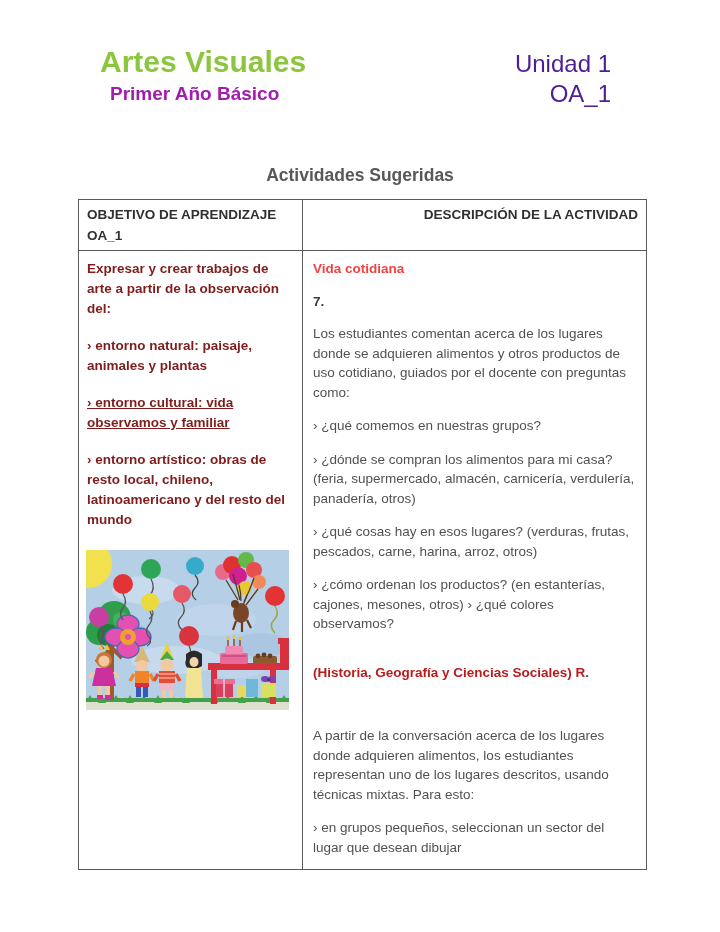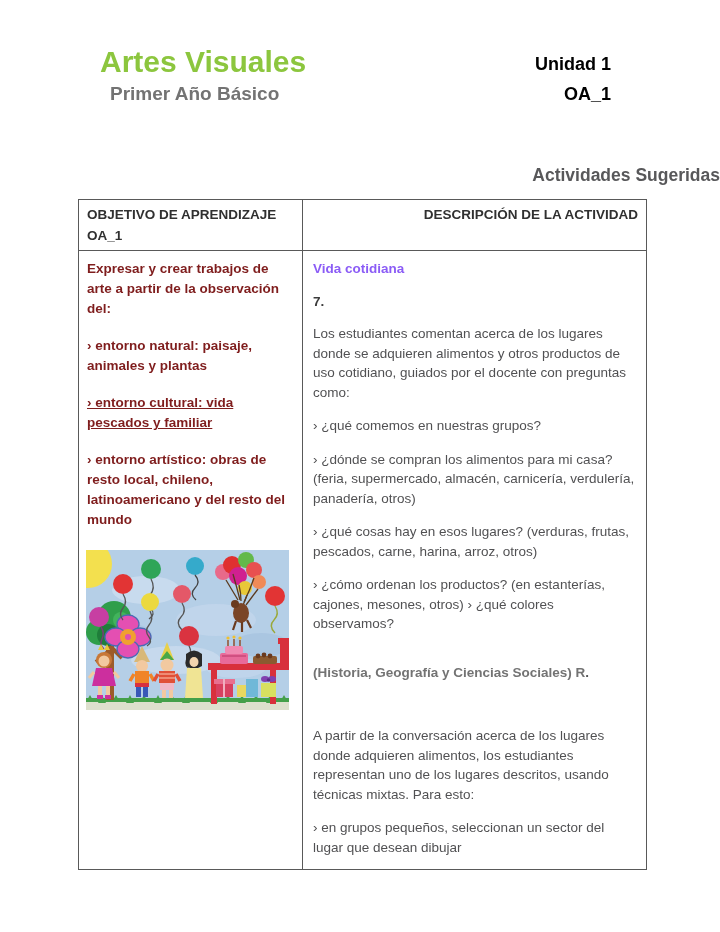--- a/index.html
+++ b/index.html
@@ -17,31 +17,31 @@
   .doc-header {
     display: flex; justify-content: space-between; align-items: flex-start;
     padding: 45px 109px 0 100px;
   }
   .doc-title {
     font-size: 30px; font-weight: bold; line-height: 34px;
     color: #8CC63E; letter-spacing: 0px;
   }
   .doc-subtitle {
     font-size: 19px; font-weight: bold; line-height: 22px;
-    color: #737373; margin: 4px 0 0 10px;
+    color: #a21caf; margin: 4px 0 0 10px;
   }
   .doc-meta { text-align: right; padding-top: 8px; }
   .doc-unit, .doc-oa {
-    font-size: 18px; font-weight: bold; line-height: 22px; color: #000000;
+    font-size: 24px; font-weight: normal; line-height: 22px; color: #4c1d95;
   }
   .doc-oa { margin-top: 8px; }
 
   
   .section-title {
-    text-align: right;
+    text-align: center;
     margin-top: 60px;
     font-size: 17.5px; font-weight: bold; line-height: 20px;
     color: #58585a;
   }
 
   
   .activity-table {
     margin: 14px 0 0 78px;
     width: 568px;
     border-collapse: collapse;
@@ -69,26 +69,26 @@
   
   .obj-text { font-size: 13.5px; font-weight: bold; color: #7f1d1d; line-height: 20px; }
   .obj-para { margin-bottom: 17px; }
   .obj-para:first-child { margin-top: 2px; }
   .underlined { text-decoration: underline; }
   .artwork-wrap { margin-top: 20px; margin-left: -1px; width: 203px; height: 160px; }
   .artwork-wrap svg { display: block; }
 
   
   .act-text { font-size: 13.5px; color: #515153; line-height: 19.5px; }
-  .act-heading { font-weight: bold; color: #8b5cf6; margin-top: 2px; }
+  .act-heading { font-weight: bold; color: #ef4444; margin-top: 2px; }
   .act-number  { font-weight: bold; color: #3b3b3b; margin-top: 13px; }
   .act-para    { margin-top: 13px; }
   .act-question{ margin-top: 14px; }
   .subject-ref { margin-top: 29px; font-weight: bold; }
-  .subject-ref .green { color: #737373; }
+  .subject-ref .green { color: #b91c1c; }
   .subject-ref .dot   { color: #515153; }
   .act-para-2  { margin-top: 44px; }
   .act-bullet-last { margin-top: 14px; }
 </style>
 </head>
 <body>
 
 <div class="page">
 
   <div class="doc-header">
@@ -113,21 +113,21 @@
         <tr>
       <td class="th-cell th-left">OBJETIVO DE APRENDIZAJE OA_1</td>
       <td class="th-cell th-right">DESCRIPCIÓN DE LA ACTIVIDAD</td>
     </tr>
     <tr>
 
       <td>
         <div class="cell-body obj-text">
           <p class="obj-para">Expresar y crear trabajos de arte a partir de la observación del:</p>
           <p class="obj-para">› entorno natural: paisaje, animales y plantas</p>
-          <p class="obj-para underlined">› entorno cultural: vida pescados y familiar</p>
+          <p class="obj-para underlined">› entorno cultural: vida observamos y familiar</p>
           <p class="obj-para">› entorno artístico: obras de resto local, chileno, latinoamericano y del resto del mundo</p>
 
           <div class="artwork-wrap" role="img" aria-label="Pintura infantil de una celebración de cumpleaños con globos, un árbol, una flor, niños, torta con velas y regalos">
             <svg width="203" height="160" viewBox="0 0 203 160" xmlns="http://www.w3.org/2000/svg">
 
               <rect width="203" height="160" fill="#b5cfe7"></rect>
               <ellipse cx="60" cy="40" rx="34" ry="14" fill="#cdddf0" opacity="0.8"></ellipse>
               <ellipse cx="130" cy="70" rx="40" ry="16" fill="#c3d6ec" opacity="0.8"></ellipse>
               <ellipse cx="90" cy="110" rx="45" ry="14" fill="#cdddf0" opacity="0.7"></ellipse>
               <ellipse cx="175" cy="95" rx="28" ry="12" fill="#a7c3e0" opacity="0.8"></ellipse>

